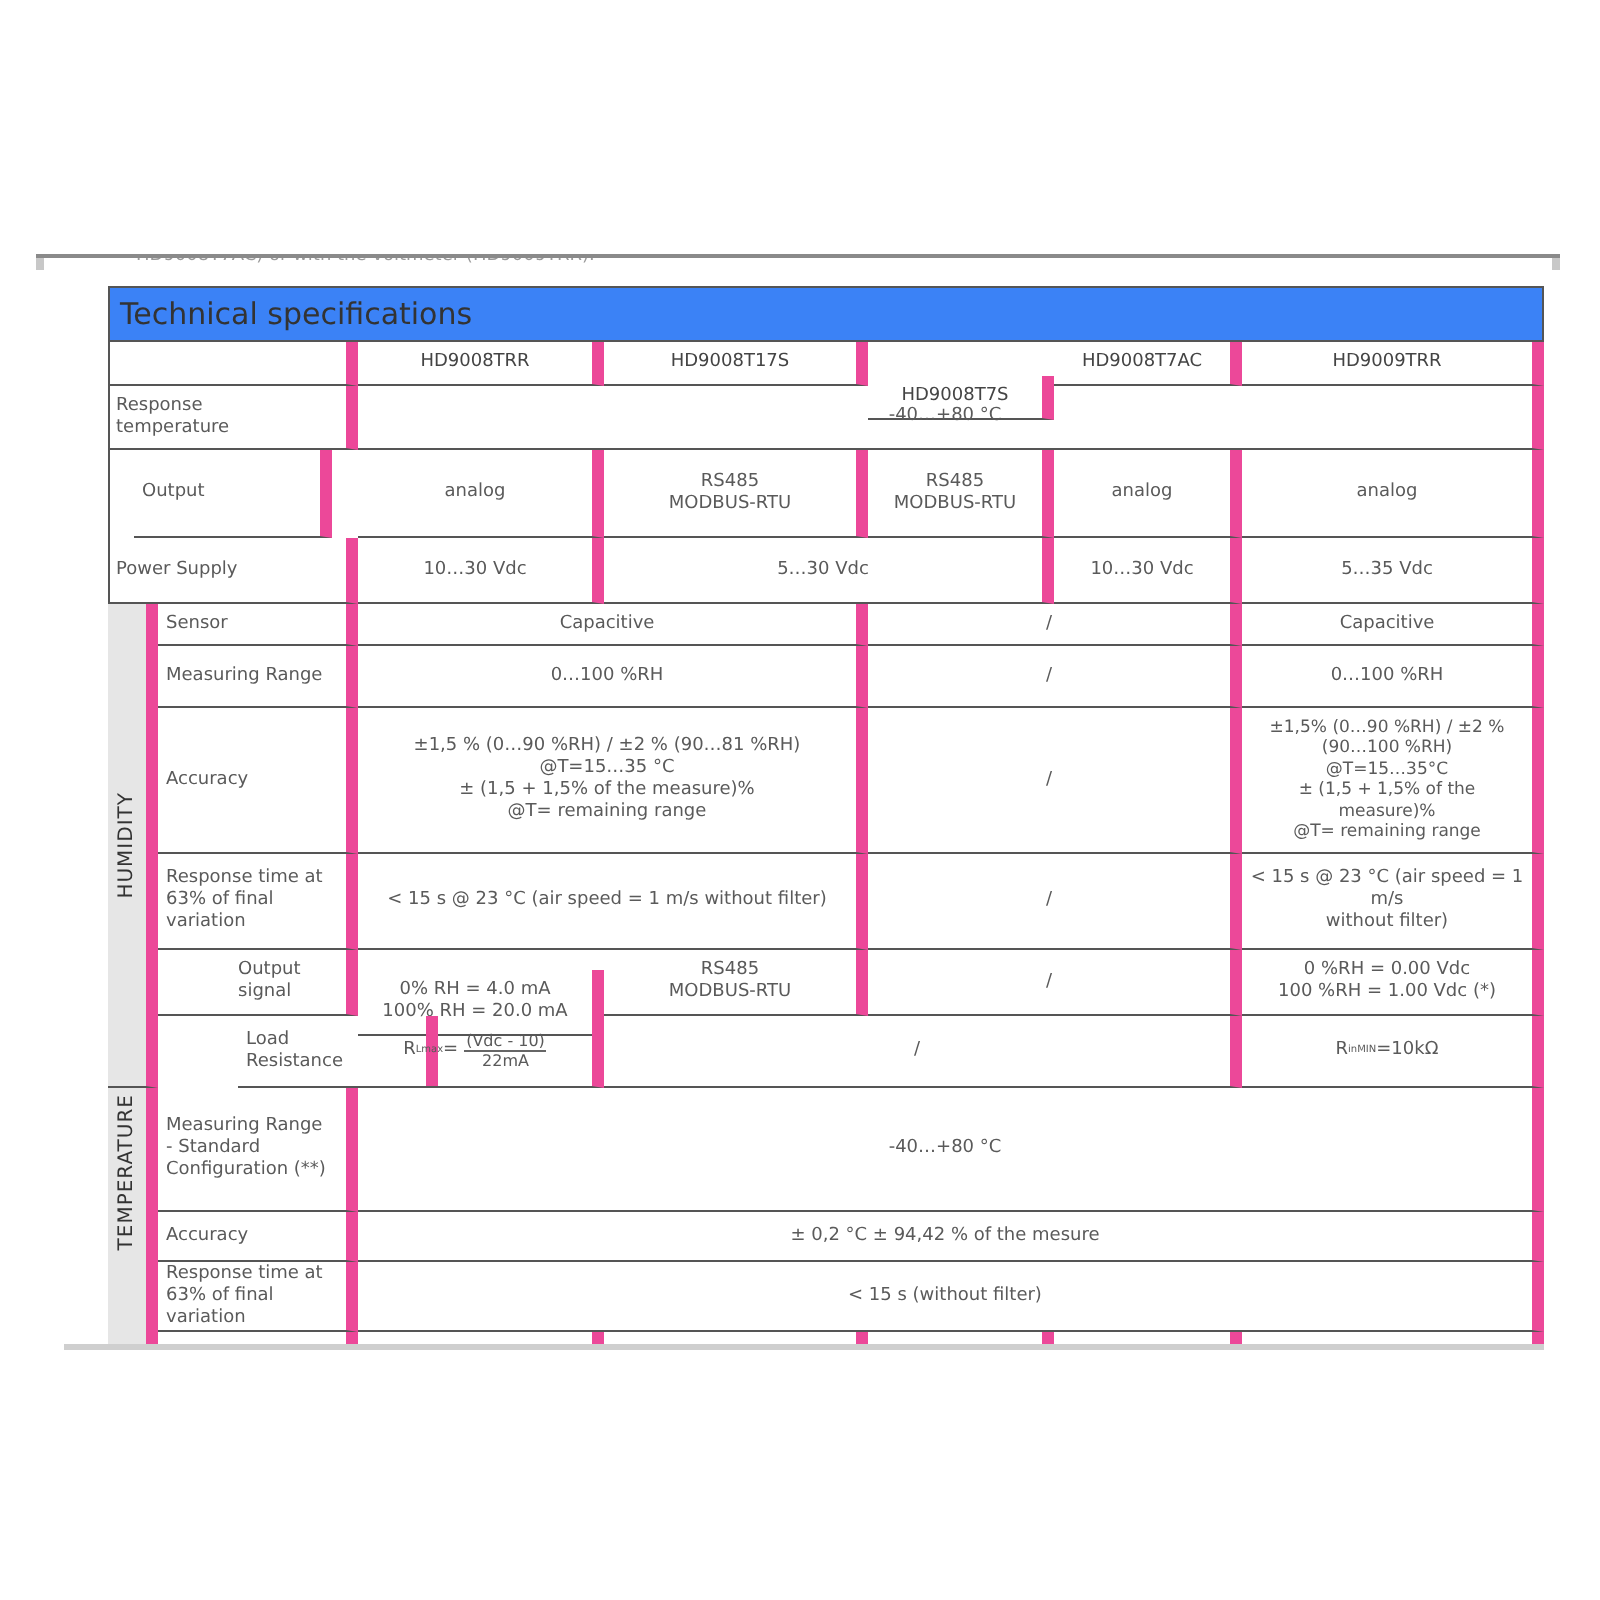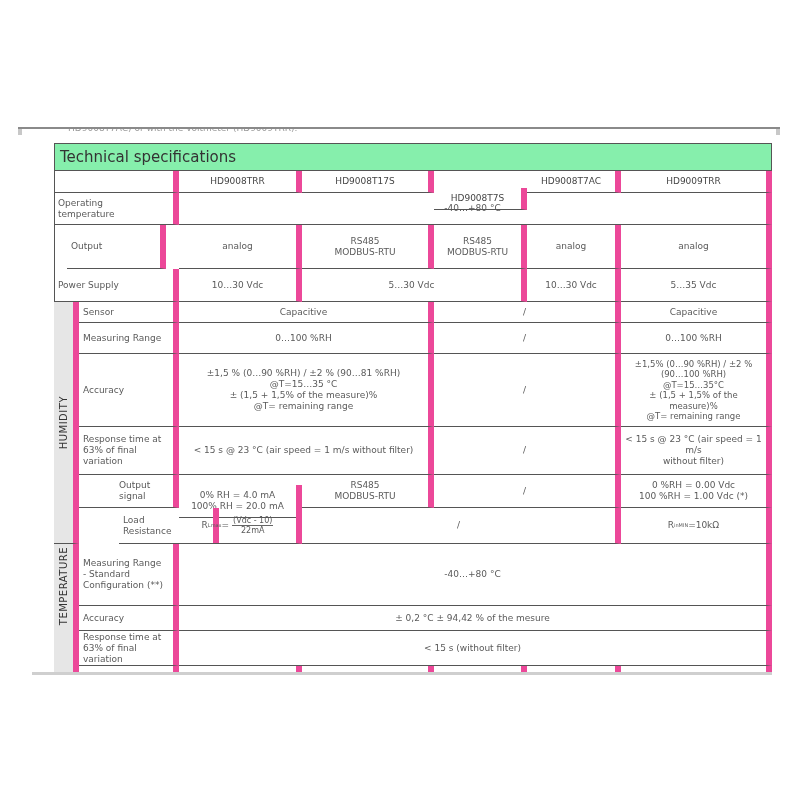--- a/index.html
+++ b/index.html
@@ -10,21 +10,21 @@
   .top-strip .ghost { position:absolute; left:50px; top:-6px; font-size:9px; color:#9a9a9a; white-space:nowrap; }
   .top-strip .tick-l { position:absolute; left:0; top:0; width:4px; height:6px; background:#c8c8c8; }
   .top-strip .tick-r { position:absolute; right:0; top:0; width:4px; height:6px; background:#c8c8c8; }
   .page { position:absolute; left:0; top:0; width:800px; height:800px; }
   .clip { position:absolute; left:54px; top:143px; width:718px; height:530px; overflow:hidden; }
   .c { position:absolute; box-sizing:border-box; border-right:6px solid #ec4899; border-bottom:1px solid #555;
        font-size:9px; line-height:11px; color:#5a5a5a; display:flex; align-items:center; justify-content:center;
        text-align:center; padding:1px 3px; white-space:pre-line; }
   .lbl { justify-content:flex-start; text-align:left; padding-left:4px; }
   .title { position:absolute; left:0; top:0; width:718px; height:28px; box-sizing:border-box;
-           background:#86efac; border:1px solid #555; font-size:15px; color:#333;
+           background:#3b82f6; border:1px solid #555; font-size:15px; color:#333;
            display:flex; align-items:center; padding-left:5px; }
   .hdr { color:#444; font-size:9px; }
   .grp { background:#e6e6e6; }
   .vert { writing-mode:vertical-rl; transform:rotate(180deg); font-size:10px; color:#333; letter-spacing:0.5px; }
   .border-left { position:absolute; left:0; top:0; width:1px; height:530px; background:#555; }
   .frac { display:inline-flex; flex-direction:column; align-items:center; font-size:8px; line-height:9px; vertical-align:middle; }
   .frac .num { border-bottom:1px solid #666; padding:0 1px; }
   .sub { font-size:5px; vertical-align:-2px; }
   .bottom-clip { position:absolute; left:32px; top:672px; width:740px; height:3px; background:#cfcfcf; }
 </style>
@@ -43,21 +43,21 @@
     <div class="border-left"></div>
     <div class="title">Technical specifications</div>
 
     <div class="c hdr" style="left:0;top:28px;width:125px;height:22px;"></div>
     <div class="c hdr" style="left:125px;top:28px;width:123px;height:22px;">HD9008TRR</div>
     <div class="c hdr" style="left:248px;top:28px;width:132px;height:22px;">HD9008T17S</div>
     <div class="c hdr" style="left:380px;top:45px;width:93px;height:22px;">HD9008T7S</div>
     <div class="c hdr" style="left:473px;top:28px;width:94px;height:22px;">HD9008T7AC</div>
     <div class="c hdr" style="left:567px;top:28px;width:151px;height:22px;">HD9009TRR</div>
 
-    <div class="c lbl" style="left:0;top:50px;width:125px;height:32px;">Operating
+    <div class="c lbl" style="left:0;top:50px;width:125px;height:32px;">Response
 temperature</div>
     <div class="c" style="left:125px;top:50px;width:593px;height:32px;">-40…+80 °C</div>
 
     <div class="c lbl" style="left:0;top:82px;width:99px;height:44px;margin-left:13px;">Output</div>
     <div class="c" style="left:125px;top:82px;width:123px;height:44px;">analog</div>
     <div class="c" style="left:248px;top:82px;width:132px;height:44px;">RS485
 MODBUS-RTU</div>
     <div class="c" style="left:380px;top:82px;width:93px;height:44px;">RS485
 MODBUS-RTU</div>
     <div class="c" style="left:473px;top:82px;width:94px;height:44px;">analog</div>

